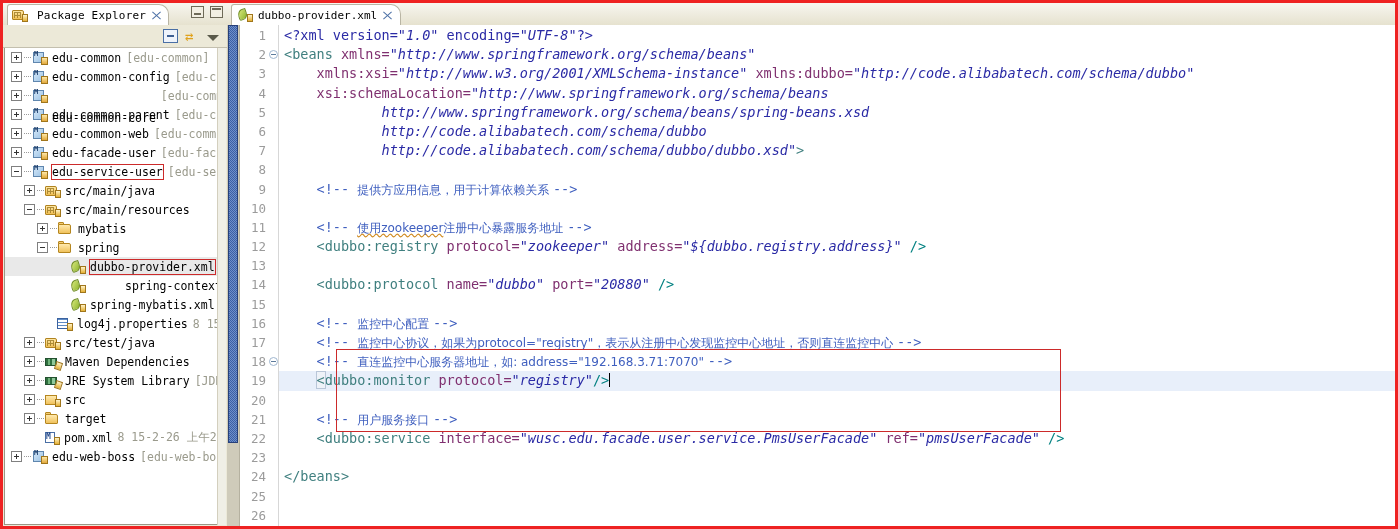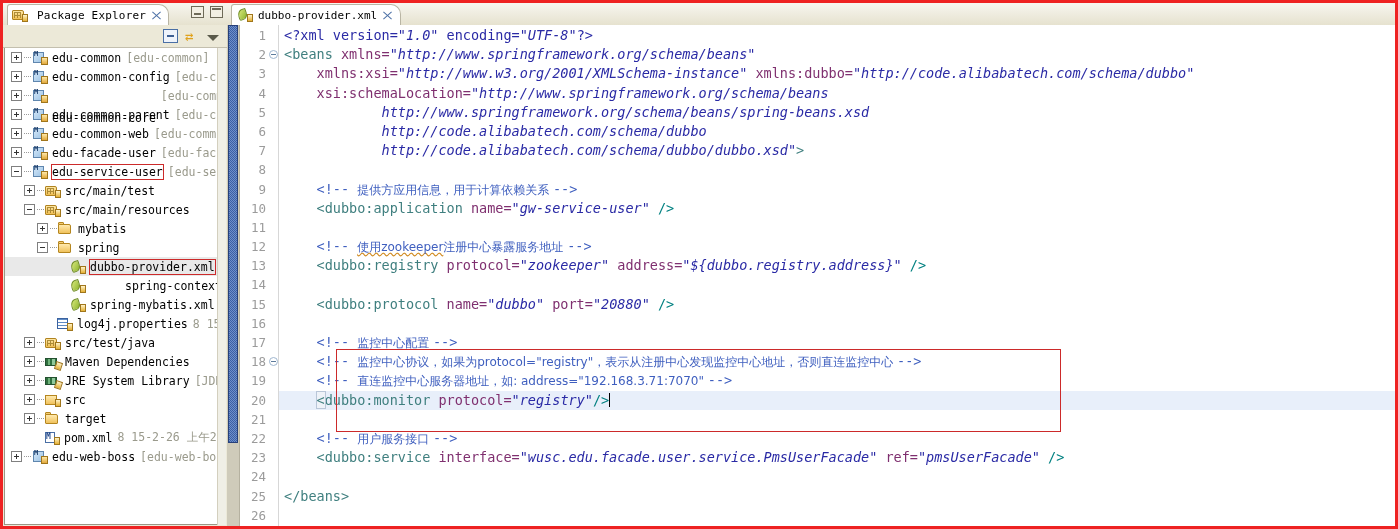--- a/index.html
+++ b/index.html
@@ -390,21 +390,21 @@
           <span class="lbl-gray">[edu-service</span>
         </div>
         <div class="trow">
           <span class="spacer" style="width: 17px;"></span>
           <span class="exp plus"></span>
           <span class="dots"></span>
           <span class="ic ic-srcfolder">
             <span class="grid"></span>
           </span>
           <span style="display: inline-flex; align-items: center;">
-            <span class="lbl">src/main/test</span>
+            <span class="lbl">src/main/java</span>
           </span>
         </div>
         <div class="trow">
           <span class="spacer" style="width: 17px;"></span>
           <span class="exp"></span>
           <span class="dots"></span>
           <span class="ic ic-srcfolder">
             <span class="grid"></span>
           </span>
           <span style="display: inline-flex; align-items: center;">
@@ -586,21 +586,20 @@
         <div class="redbox" id="redbox" style="top: 324px; height: 83px;"></div>
       <div class="cl"><span class="t-proc">&lt;?xml version=</span><span class="t-val">"1.0"</span><span class="t-proc"> encoding=</span><span class="t-val">"UTF-8"</span><span class="t-proc">?&gt;</span></div>
           <div class="cl"><span class="t-tag">&lt;beans </span><span class="t-attr">xmlns=</span><span class="t-val">"http://www.springframework.org/schema/beans"</span></div>
           <div class="cl"><span class="t-plain">    </span><span class="t-attr">xmlns:xsi=</span><span class="t-val">"http://www.w3.org/2001/XMLSchema-instance"</span><span class="t-attr"> xmlns:dubbo=</span><span class="t-val">"http://code.alibabatech.com/schema/dubbo"</span></div>
           <div class="cl"><span class="t-plain">    </span><span class="t-attr">xsi:schemaLocation=</span><span class="t-val">"http://www.springframework.org/schema/beans</span></div>
           <div class="cl"><span class="t-val">            http://www.springframework.org/schema/beans/spring-beans.xsd</span></div>
           <div class="cl"><span class="t-val">            http://code.alibabatech.com/schema/dubbo</span></div>
           <div class="cl"><span class="t-val">            http://code.alibabatech.com/schema/dubbo/dubbo.xsd"</span><span class="t-tag">&gt;</span></div>
           <div class="cl">&nbsp;</div>
           <div class="cl"><span class="t-plain">    </span><span class="t-cmt">&lt;!-- </span><span class="t-cjk">提供方应用信息，用于计算依赖关系 </span><span class="t-cmt">--&gt;</span></div>
-          <div class="cl"><span class="t-plain">    </span><span class="t-tag">&lt;dubbo:application </span><span class="t-attr">name=</span><span class="t-val">"gw-service-user"</span><span class="t-punc"> /&gt;</span></div>
           <div class="cl">&nbsp;</div>
           <div class="cl"><span class="t-plain">    </span><span class="t-cmt">&lt;!-- </span><span class="t-cjk squig">使用zookeeper</span><span class="t-cjk">注册中心暴露服务地址 </span><span class="t-cmt">--&gt;</span></div>
           <div class="cl"><span class="t-plain">    </span><span class="t-tag">&lt;dubbo:registry </span><span class="t-attr">protocol=</span><span class="t-val">"zookeeper"</span><span class="t-attr"> address=</span><span class="t-val">"${dubbo.registry.address}"</span><span class="t-punc"> /&gt;</span></div>
           <div class="cl">&nbsp;</div>
           <div class="cl"><span class="t-plain">    </span><span class="t-tag">&lt;dubbo:protocol </span><span class="t-attr">name=</span><span class="t-val">"dubbo"</span><span class="t-attr"> port=</span><span class="t-val">"20880"</span><span class="t-punc"> /&gt;</span></div>
           <div class="cl">&nbsp;</div>
           <div class="cl"><span class="t-plain">    </span><span class="t-cmt">&lt;!-- </span><span class="t-cjk">监控中心配置 </span><span class="t-cmt">--&gt;</span></div>
           <div class="cl"><span class="t-plain">    </span><span class="t-cmt">&lt;!-- </span><span class="t-cjk">监控中心协议，如果为protocol="registry"，表示从注册中心发现监控中心地址，否则直连监控中心 </span><span class="t-cmt">--&gt;</span></div>
           <div class="cl"><span class="t-plain">    </span><span class="t-cmt">&lt;!-- </span><span class="t-cjk">直连监控中心服务器地址，如: address="192.168.3.71:7070" </span><span class="t-cmt">--&gt;</span></div>
           <div class="cl cur"><span class="t-plain">    </span><span class="t-tag occ">&lt;</span><span class="t-tag">dubbo:monitor </span><span class="t-attr">protocol=</span><span class="t-val">"registry"</span><span class="t-punc">/&gt;</span><span class="caret"></span></div>

